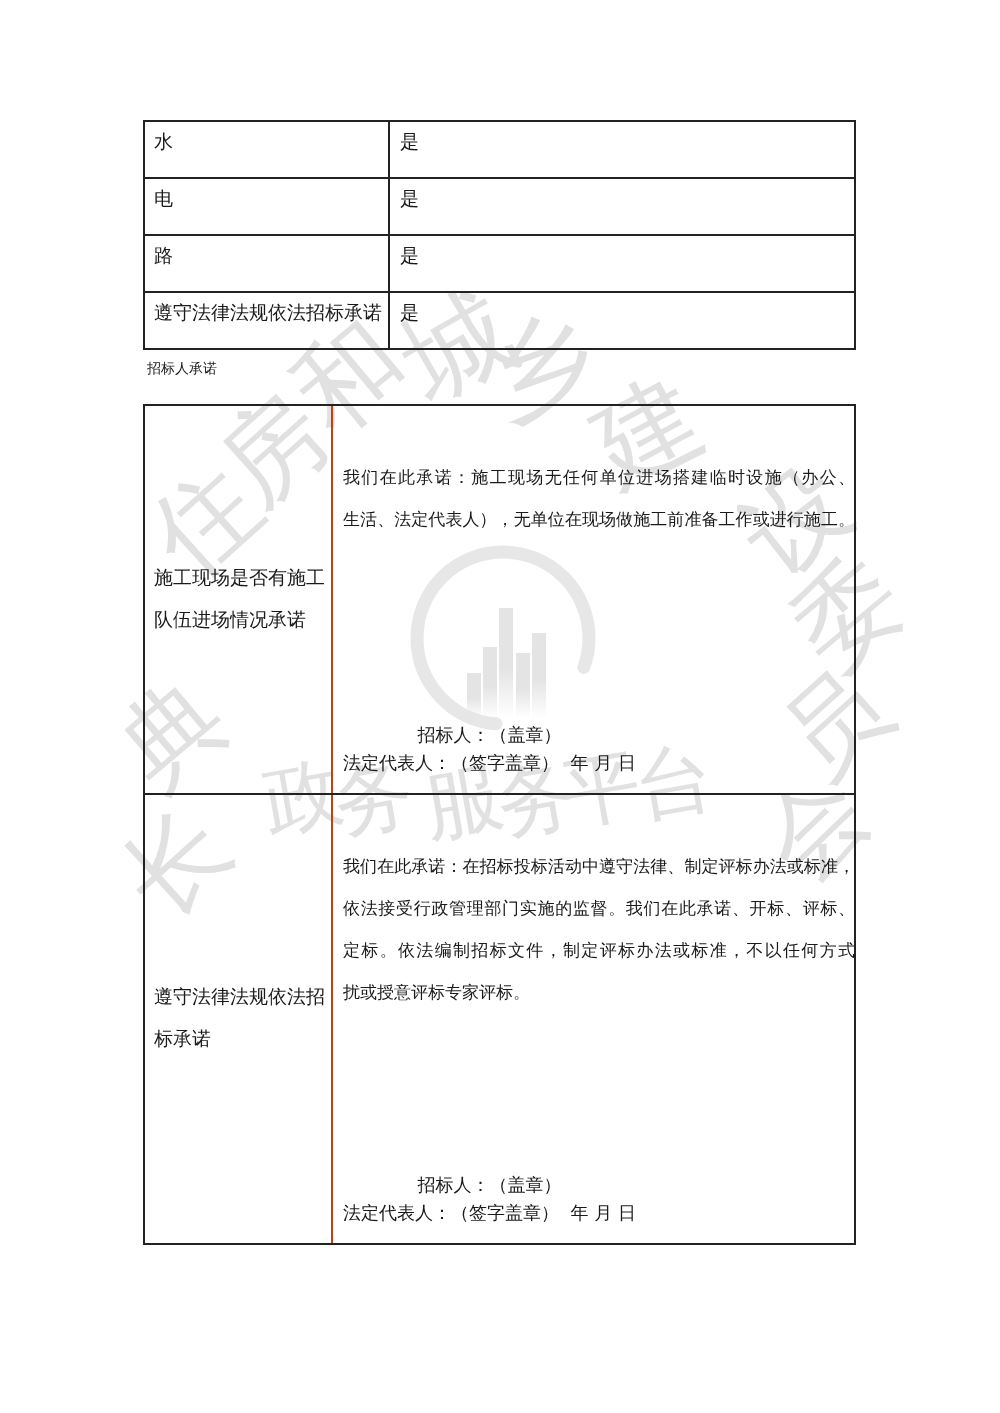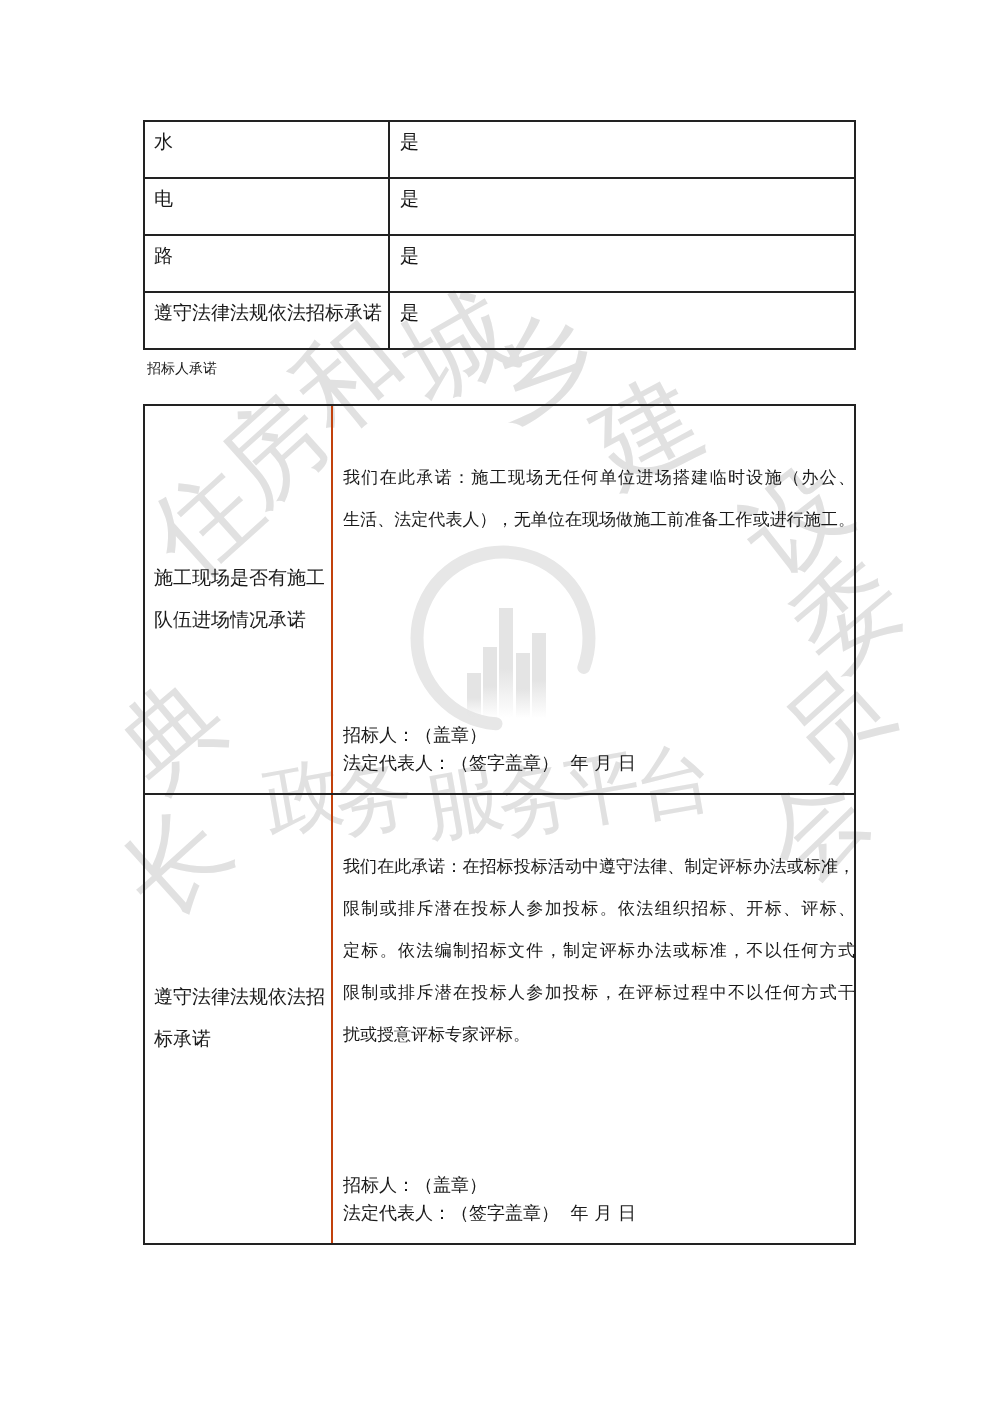--- a/index.html
+++ b/index.html
@@ -49,21 +49,21 @@
   .clabel{
     border-right:2px solid #c2410c;
     display:flex;align-items:center;
     padding-left:9px;box-sizing:border-box;font-family:Liberation Mono, monospace;
   }
   .clabel-text{font-size:19px;line-height:42px;width:176px;}
   .cbody{position:relative;padding:50px 8px 0 10px;box-sizing:border-box;}
   .ptext{width:512px;}
   .pline{font-size:17px;line-height:42px;text-align:justify;text-align-last:justify;white-space:nowrap;}
   .pline-last{font-size:17px;line-height:42px;text-align:center;text-align-last:left;white-space:nowrap;}
-  .sig{position:absolute;left:10px;bottom:16px;}
+  .sig{position:absolute;left:10px;bottom:16px;text-align:center;}
   .sig-line{font-size:18px;line-height:28px;white-space:pre-wrap;}
   .sig-line + .sig-line{}
 </style>
 </head>
 <body>
 
 <div class="page">
 
   <div class="wm">
     <svg class="wm-ring" width="192" height="192" viewBox="0 0 192 192">
@@ -133,23 +133,22 @@
       </div>
     </div>
 
     <div class="crow crow-2">
       <div class="clabel">
         <div class="clabel-text">遵守法律法规依法招标承诺</div>
       </div>
       <div class="cbody">
         <div class="ptext">
           <div class="pline">我们在此承诺：在招标投标活动中遵守法律、制定评标办法或标准，</div>
-          <div class="pline">限制或排斥潜在投标人参加投标。依法组织招标、开标、评标、</div>
+          <div class="pline">依法接受行政管理部门实施的监督。我们在此承诺、开标、评标、</div>
           <div class="pline">定标。依法编制招标文件，制定评标办法或标准，不以任何方式</div>
-          <div class="pline">限制或排斥潜在投标人参加投标，在评标过程中不以任何方式干</div>
           <div class="pline-last">扰或授意评标专家评标。</div>
         </div>
         <div class="sig">
           <div class="sig-line">招标人：（盖章）</div>
           <div class="sig-line">法定代表人：（签字盖章）  年 月 日</div>
         </div>
       </div>
     </div>
 
   </div>

